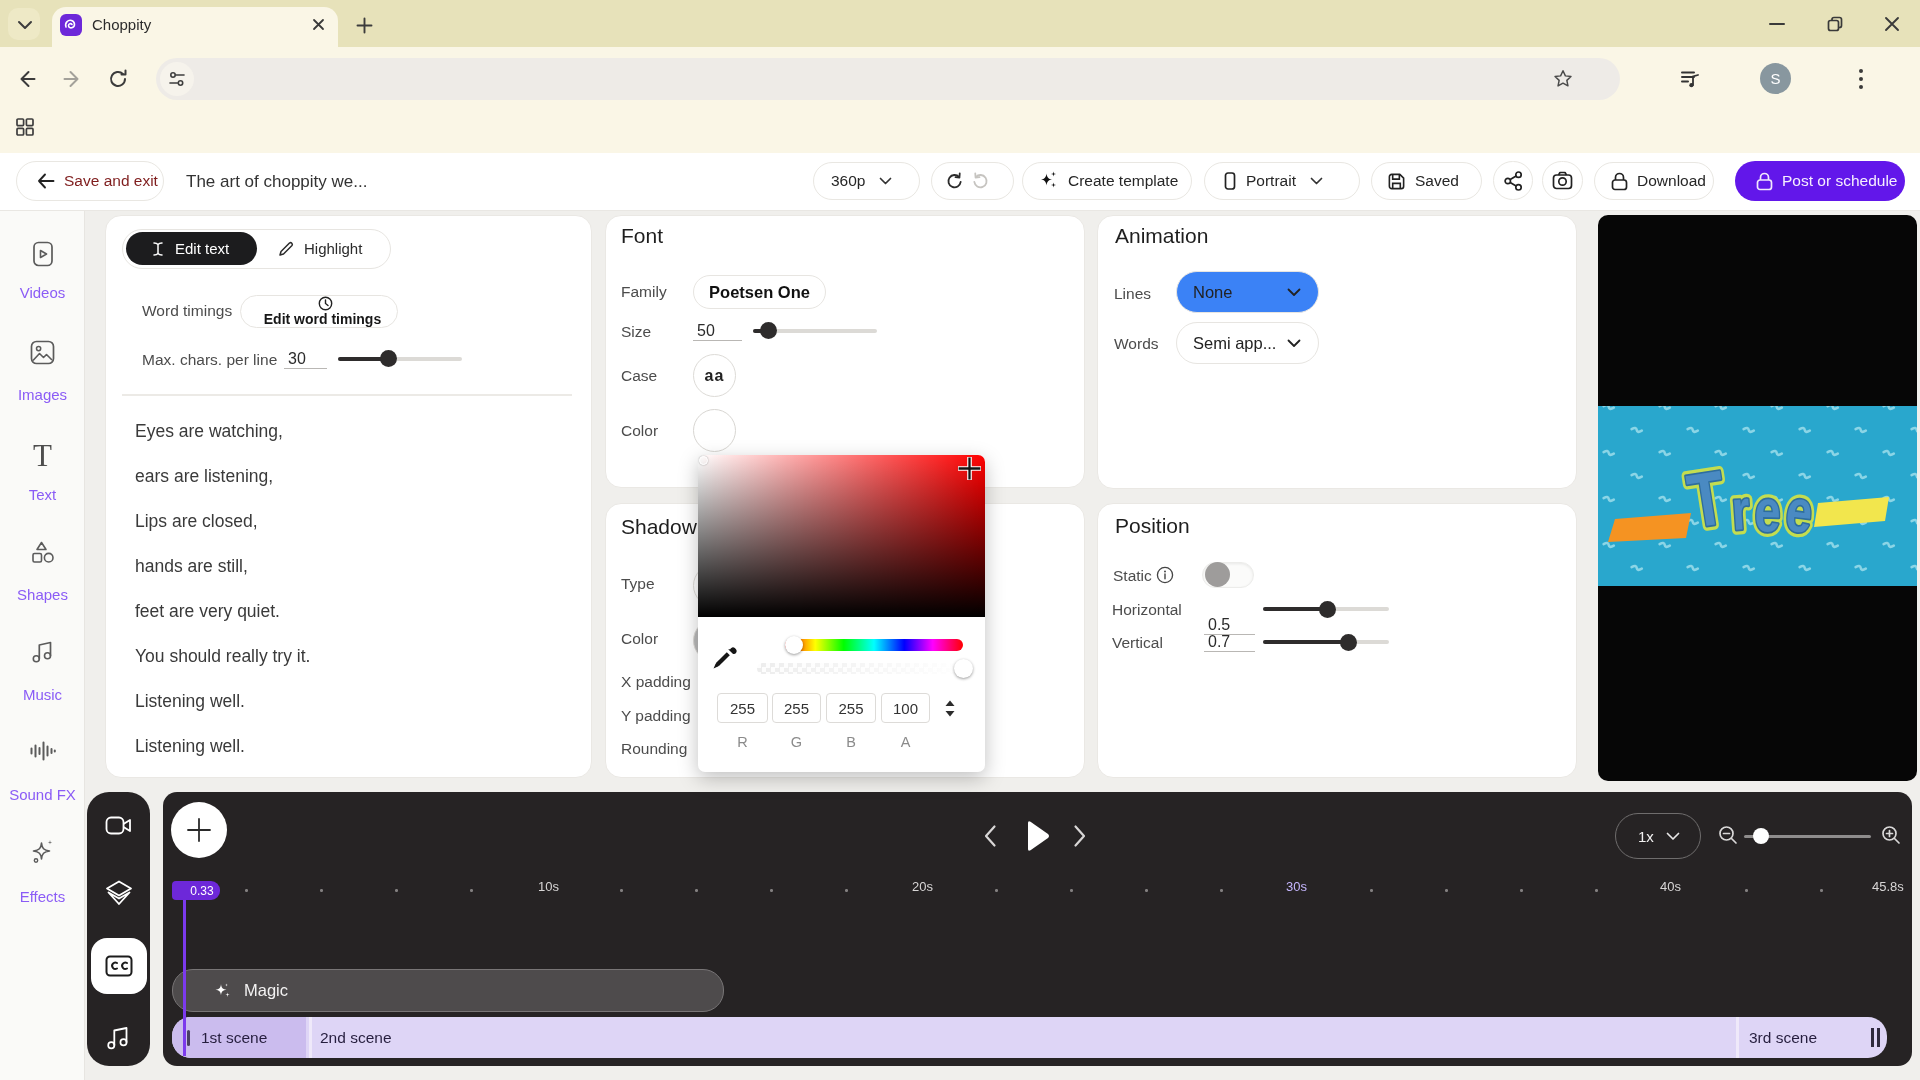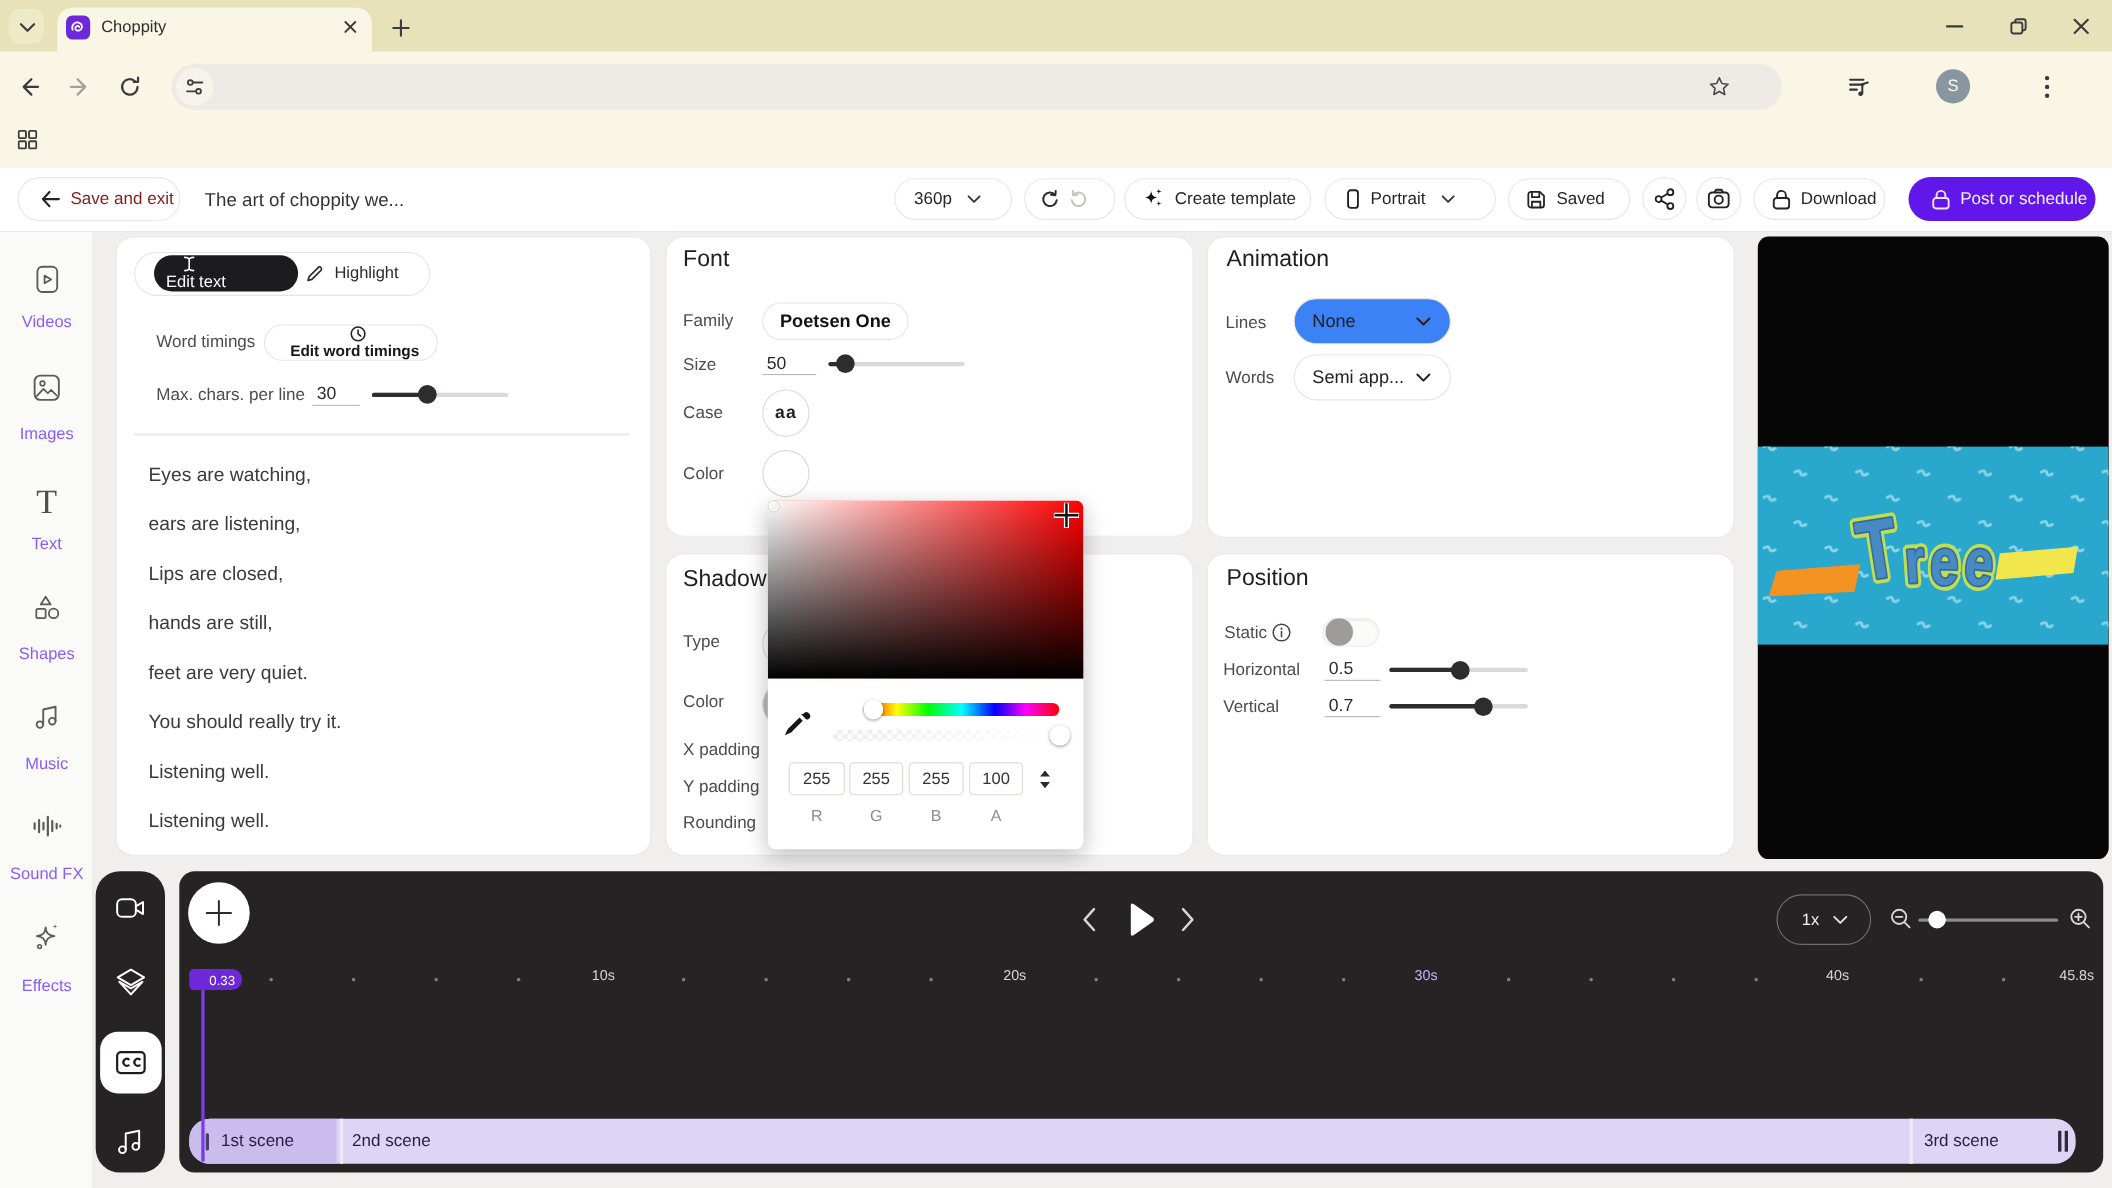--- a/index.html
+++ b/index.html
@@ -208,21 +208,21 @@
 <div class="sbitem" style="top:786px;">Sound FX</div>
 <svg class="icon" style="left:30px;top:838px" width="26" height="28" viewBox="0 0 26 28">
       <path d="M11.5 5 C12 10.5 13.8 12.3 19.5 13 C13.8 13.7 12 15.5 11.5 21 C11 15.5 9.2 13.7 3.5 13 C9.2 12.3 11 10.5 11.5 5 Z" fill="none" stroke="#5b5b5b" stroke-width="1.6" stroke-linejoin="round"></path>
       <path d="M20 2 L20.4 3.9 L22.3 4.3 L20.4 4.7 L20 6.6 L19.6 4.7 L17.7 4.3 L19.6 3.9 Z" fill="#5b5b5b"></path>
       <circle cx="6" cy="22.5" r="1.7" fill="none" stroke="#5b5b5b" stroke-width="1.4"></circle>
     </svg>
 <div class="sbitem" style="top:888px;">Effects</div>
 <div class="card" style="left:105px;top:215px;width:487px;height:563px;"></div>
 
 <div class="abs" style="left:122px;top:229px;width:269px;height:40px;border:1.5px solid #e7e5e1;border-radius:21px;box-sizing:border-box;background:#fff;"></div>
-<div class="abs" style="left:140px;top:232px;width:131px;height:33px;border-radius:17px;background:#1c1c1e;display:flex;align-items:flex-start;flex-direction:column;">
+<div class="abs" style="left:126px;top:232px;width:131px;height:33px;border-radius:17px;background:#1c1c1e;display:flex;align-items:center;">
   <svg style="margin-left:26px" width="12" height="16" viewBox="0 0 12 16">
         <path d="M2 2 C3.5 2 5 2.3 6 3.5 C7 2.3 8.5 2 10 2 M6 3.5 V12.5 M2 14 C3.5 14 5 13.7 6 12.5 C7 13.7 8.5 14 10 14" fill="none" stroke="#fff" stroke-width="1.5" stroke-linecap="round"></path>
       </svg>
   <span style="margin-left:11px;font-size:15px;color:#fff;">Edit text</span>
 </div>
 <div class="abs" style="left:278px;top:240px;display:flex;align-items:center;">
   <svg width="17" height="17" viewBox="0 0 17 17">
         <path d="M2 15 L3 11.5 L11.5 3 a1.8 1.8 0 0 1 2.5 2.5 L5.5 14 L2 15 Z" fill="none" stroke="#2b2b2b" stroke-width="1.5" stroke-linejoin="round"></path>
       </svg>
   <span style="margin-left:9px;font-size:15px;color:#2b2b2b;">Highlight</span>
@@ -289,21 +289,21 @@
 <div class="ctitle" style="left:1115px;top:514px;">Position</div>
 <div class="lbl" style="left:1113px;top:567px;">Static</div>
 <svg class="icon" style="left:1156px;top:566px" width="18" height="18" viewBox="0 0 19 19">
       <circle cx="9.5" cy="9.5" r="8" fill="none" stroke="#444" stroke-width="1.4"></circle>
       <path d="M9.5 8.5 V13.5" stroke="#444" stroke-width="1.5" stroke-linecap="round"></path>
       <circle cx="9.5" cy="5.8" r="1" fill="#444"></circle>
     </svg>
 <div class="abs" style="left:1202px;top:562px;width:52px;height:26px;border-radius:13px;background:#fbfbfa;border:1px solid #ececea;box-sizing:border-box;box-shadow:inset 0 1px 3px rgba(0,0,0,0.08);"></div>
 <div class="abs" style="left:1205px;top:562px;width:25px;height:25px;border-radius:50%;background:#9e9c9b;"></div>
 <div class="lbl" style="left:1112px;top:601px;">Horizontal</div>
-<div class="uval" style="left:1204px;top:600px;width:51px;">0.5</div>
+<div class="uval" style="left:1204px;top:616px;width:51px;">0.5</div>
 <div class="strack" style="left:1263px;top:607px;width:126px;">
       <div class="sfill" style="width:64px;"></div>
     </div>
 <div class="sknob" style="left:1318.5px;top:600.5px;"></div>
 <div class="lbl" style="left:1112px;top:634px;">Vertical</div>
 <div class="uval" style="left:1204px;top:633px;width:51px;">0.7</div>
 <div class="strack" style="left:1263px;top:640px;width:126px;">
       <div class="sfill" style="width:85px;"></div>
     </div>
 <div class="sknob" style="left:1339.5px;top:633.5px;"></div>
@@ -409,20 +409,28 @@
       <div class="abs" style="left:907px;top:97px;width:3px;height:2.5px;border-radius:1.2px;background:#827f7f;"></div>
       <div class="abs" style="left:982px;top:97px;width:3px;height:2.5px;border-radius:1.2px;background:#827f7f;"></div>
       <div class="abs" style="left:1057px;top:97px;width:3px;height:2.5px;border-radius:1.2px;background:#827f7f;"></div>
       <div class="abs" style="left:1207px;top:97px;width:3px;height:2.5px;border-radius:1.2px;background:#827f7f;"></div>
       <div class="abs" style="left:1282px;top:97px;width:3px;height:2.5px;border-radius:1.2px;background:#827f7f;"></div>
       <div class="abs" style="left:1357px;top:97px;width:3px;height:2.5px;border-radius:1.2px;background:#827f7f;"></div>
       <div class="abs" style="left:1432px;top:97px;width:3px;height:2.5px;border-radius:1.2px;background:#827f7f;"></div>
       <div class="abs" style="left:1582px;top:97px;width:3px;height:2.5px;border-radius:1.2px;background:#827f7f;"></div>
       <div class="abs" style="left:1657px;top:97px;width:3px;height:2.5px;border-radius:1.2px;background:#827f7f;"></div>
 
+  <div class="abs" style="left:9px;top:177px;width:552px;height:43px;background:#4e4b4c;border:1.5px solid #787576;border-radius:21px;box-sizing:border-box;display:flex;align-items:center;">
+    <svg style="margin-left:40px" width="20" height="20" viewBox="0 0 20 20">
+          <path d="M8 3 C8.4 7 9.8 8.4 13.5 8.8 C9.8 9.2 8.4 10.6 8 14.5 C7.6 10.6 6.2 9.2 2.5 8.8 C6.2 8.4 7.6 7 8 3 Z" fill="#fff"></path>
+          <path d="M14.5 11.5 L14.9 13.3 L16.7 13.7 L14.9 14.1 L14.5 15.9 L14.1 14.1 L12.3 13.7 L14.1 13.3 Z" fill="#fff"></path>
+          <path d="M13.5 2.5 L13.8 3.7 L15 4 L13.8 4.3 L13.5 5.5 L13.2 4.3 L12 4 L13.2 3.7 Z" fill="#fff"></path>
+        </svg>
+    <span style="margin-left:11px;font-size:16.5px;color:#f3f2f2;">Magic</span>
+  </div>
 
   <div class="abs" style="left:9px;top:225px;width:1715px;height:41px;background:#ded5f6;border-radius:19px;"></div>
   <div class="abs" style="left:9px;top:225px;width:134px;height:41px;background:#cbbcee;border-radius:19px 0 0 19px;"></div>
   <div class="abs" style="left:146px;top:225px;width:2.5px;height:41px;background:#efe9fa;"></div>
   <div class="abs" style="left:1573px;top:225px;width:2.5px;height:41px;background:#efe9fa;"></div>
   <div class="abs" style="left:24px;top:238px;width:2.5px;height:16px;background:#4a4063;border-radius:2px;"></div>
   <div class="abs" style="left:38px;top:237px;font-size:15.5px;color:#261e3e;">1st scene</div>
   <div class="abs" style="left:157px;top:237px;font-size:15.5px;color:#261e3e;">2nd scene</div>
   <div class="abs" style="left:1586px;top:237px;font-size:15.5px;color:#261e3e;">3rd scene</div>
   <div class="abs" style="left:1708px;top:236px;width:3px;height:19px;background:#2f2a3e;"></div>

